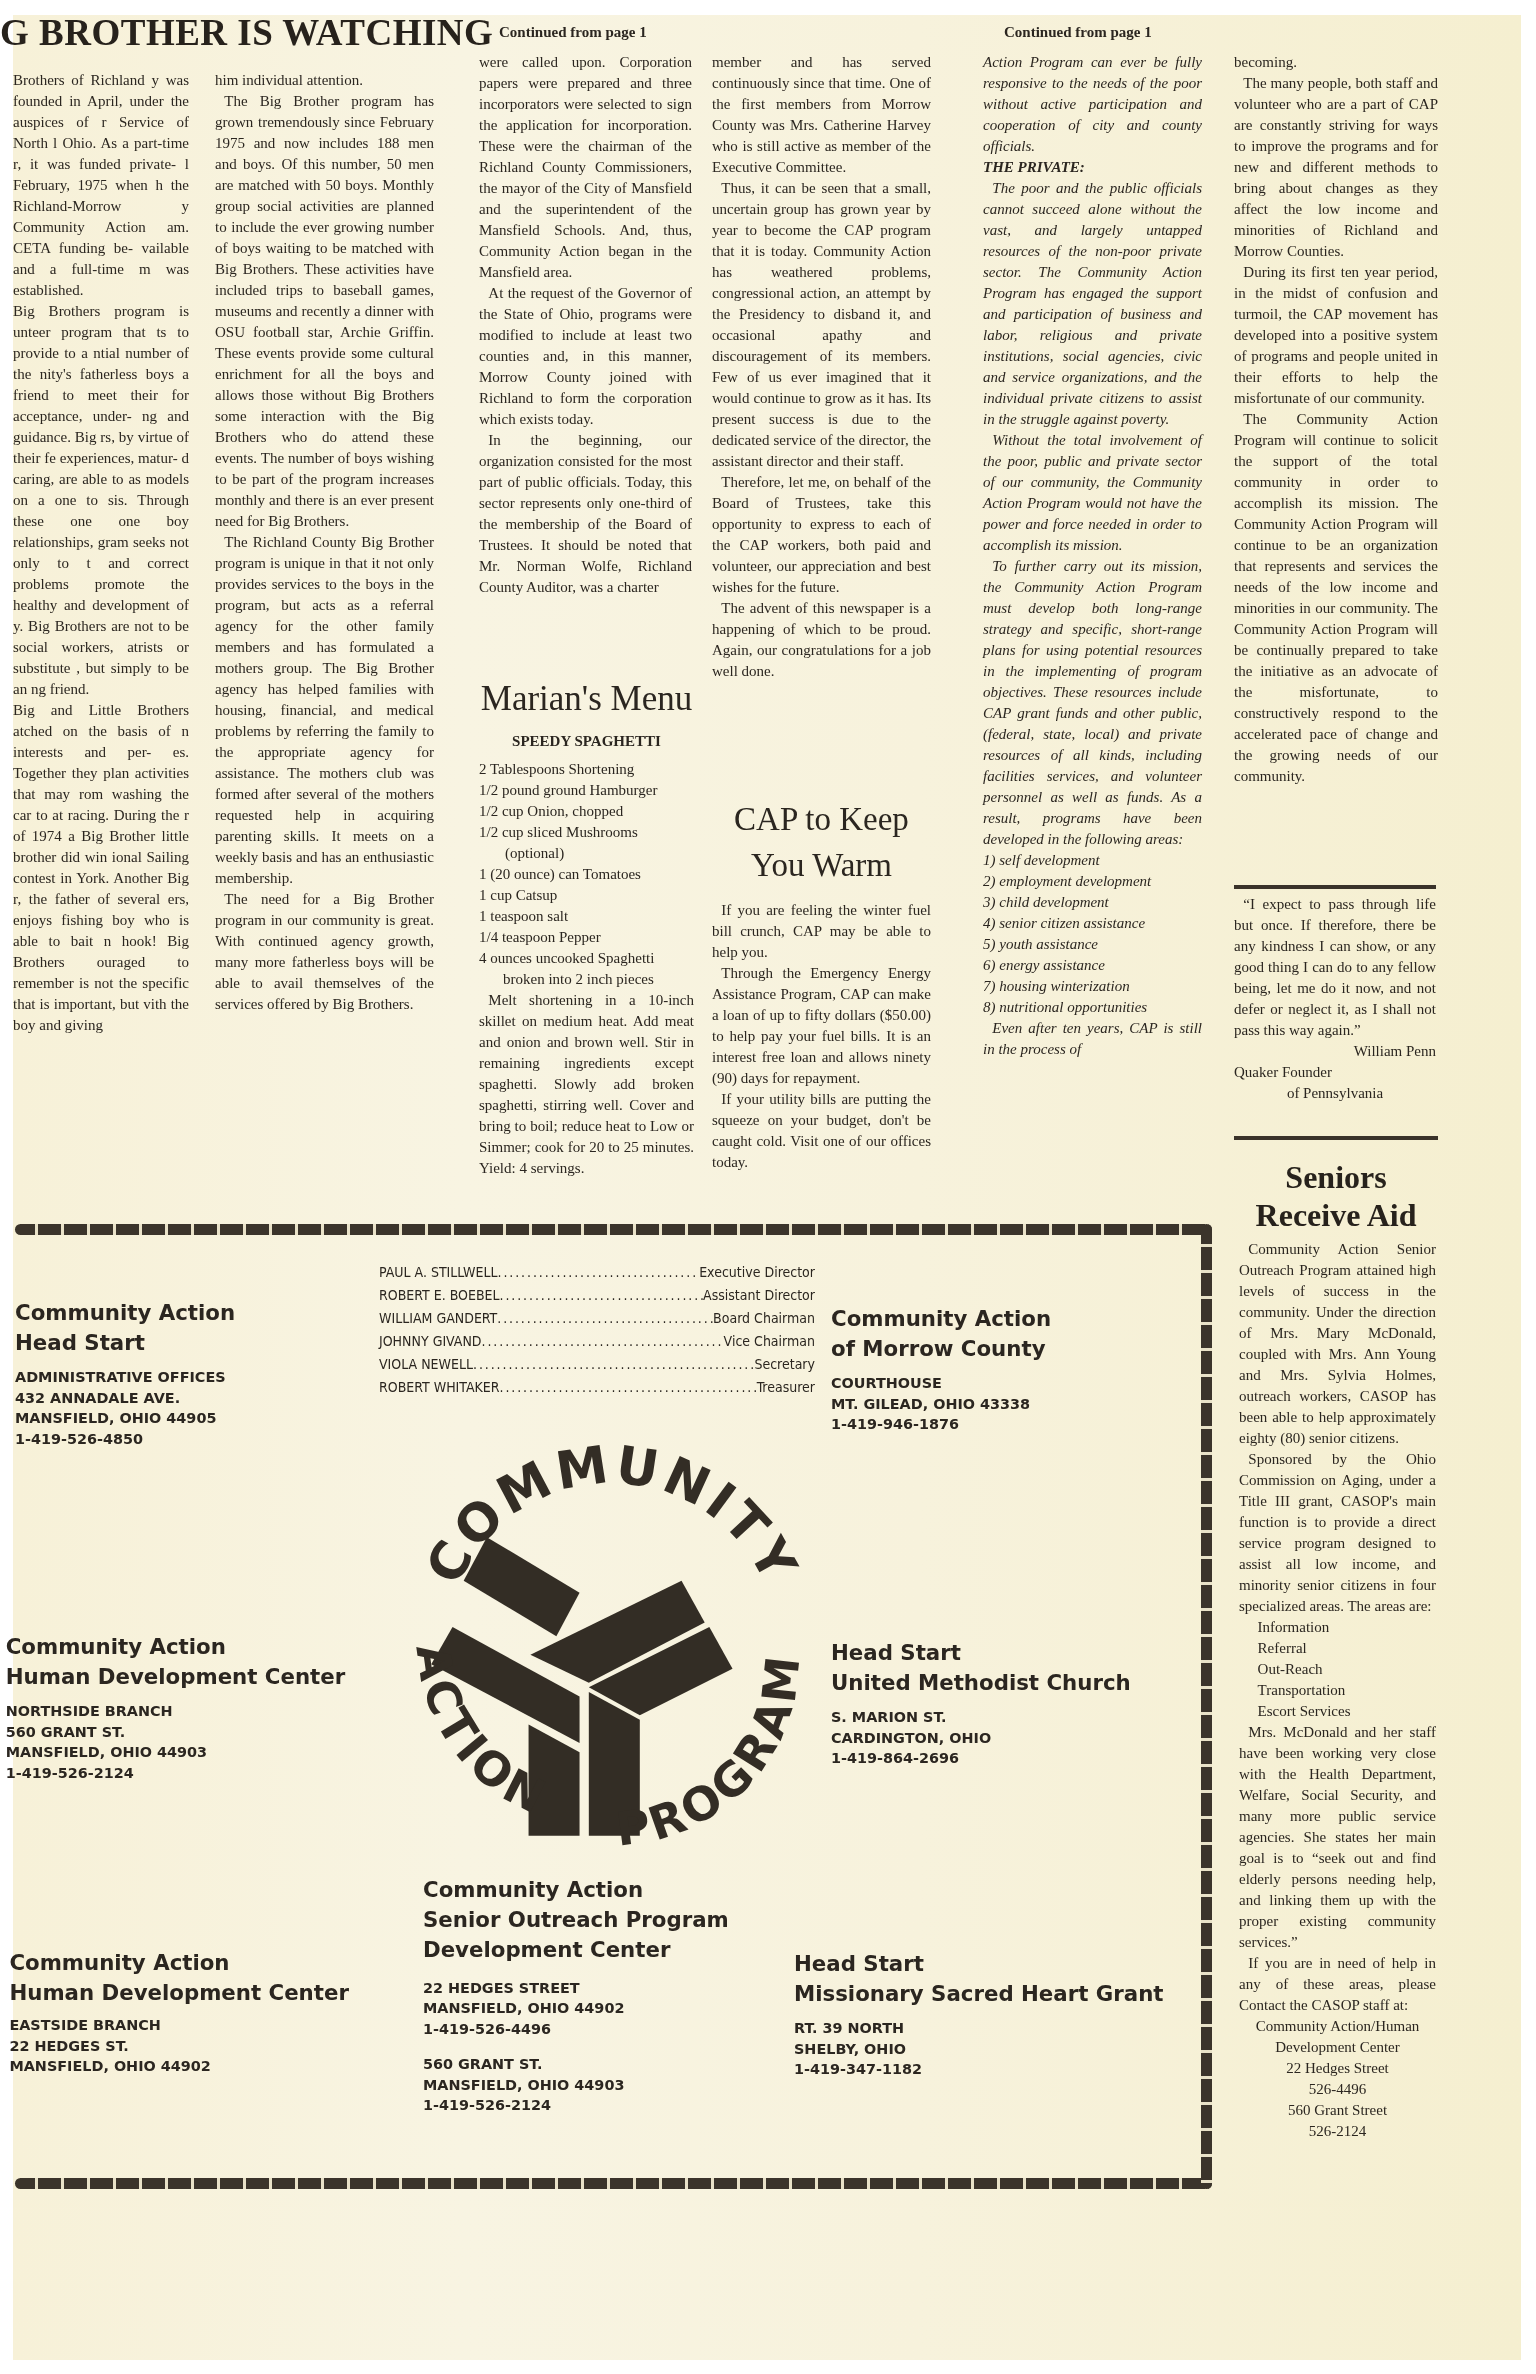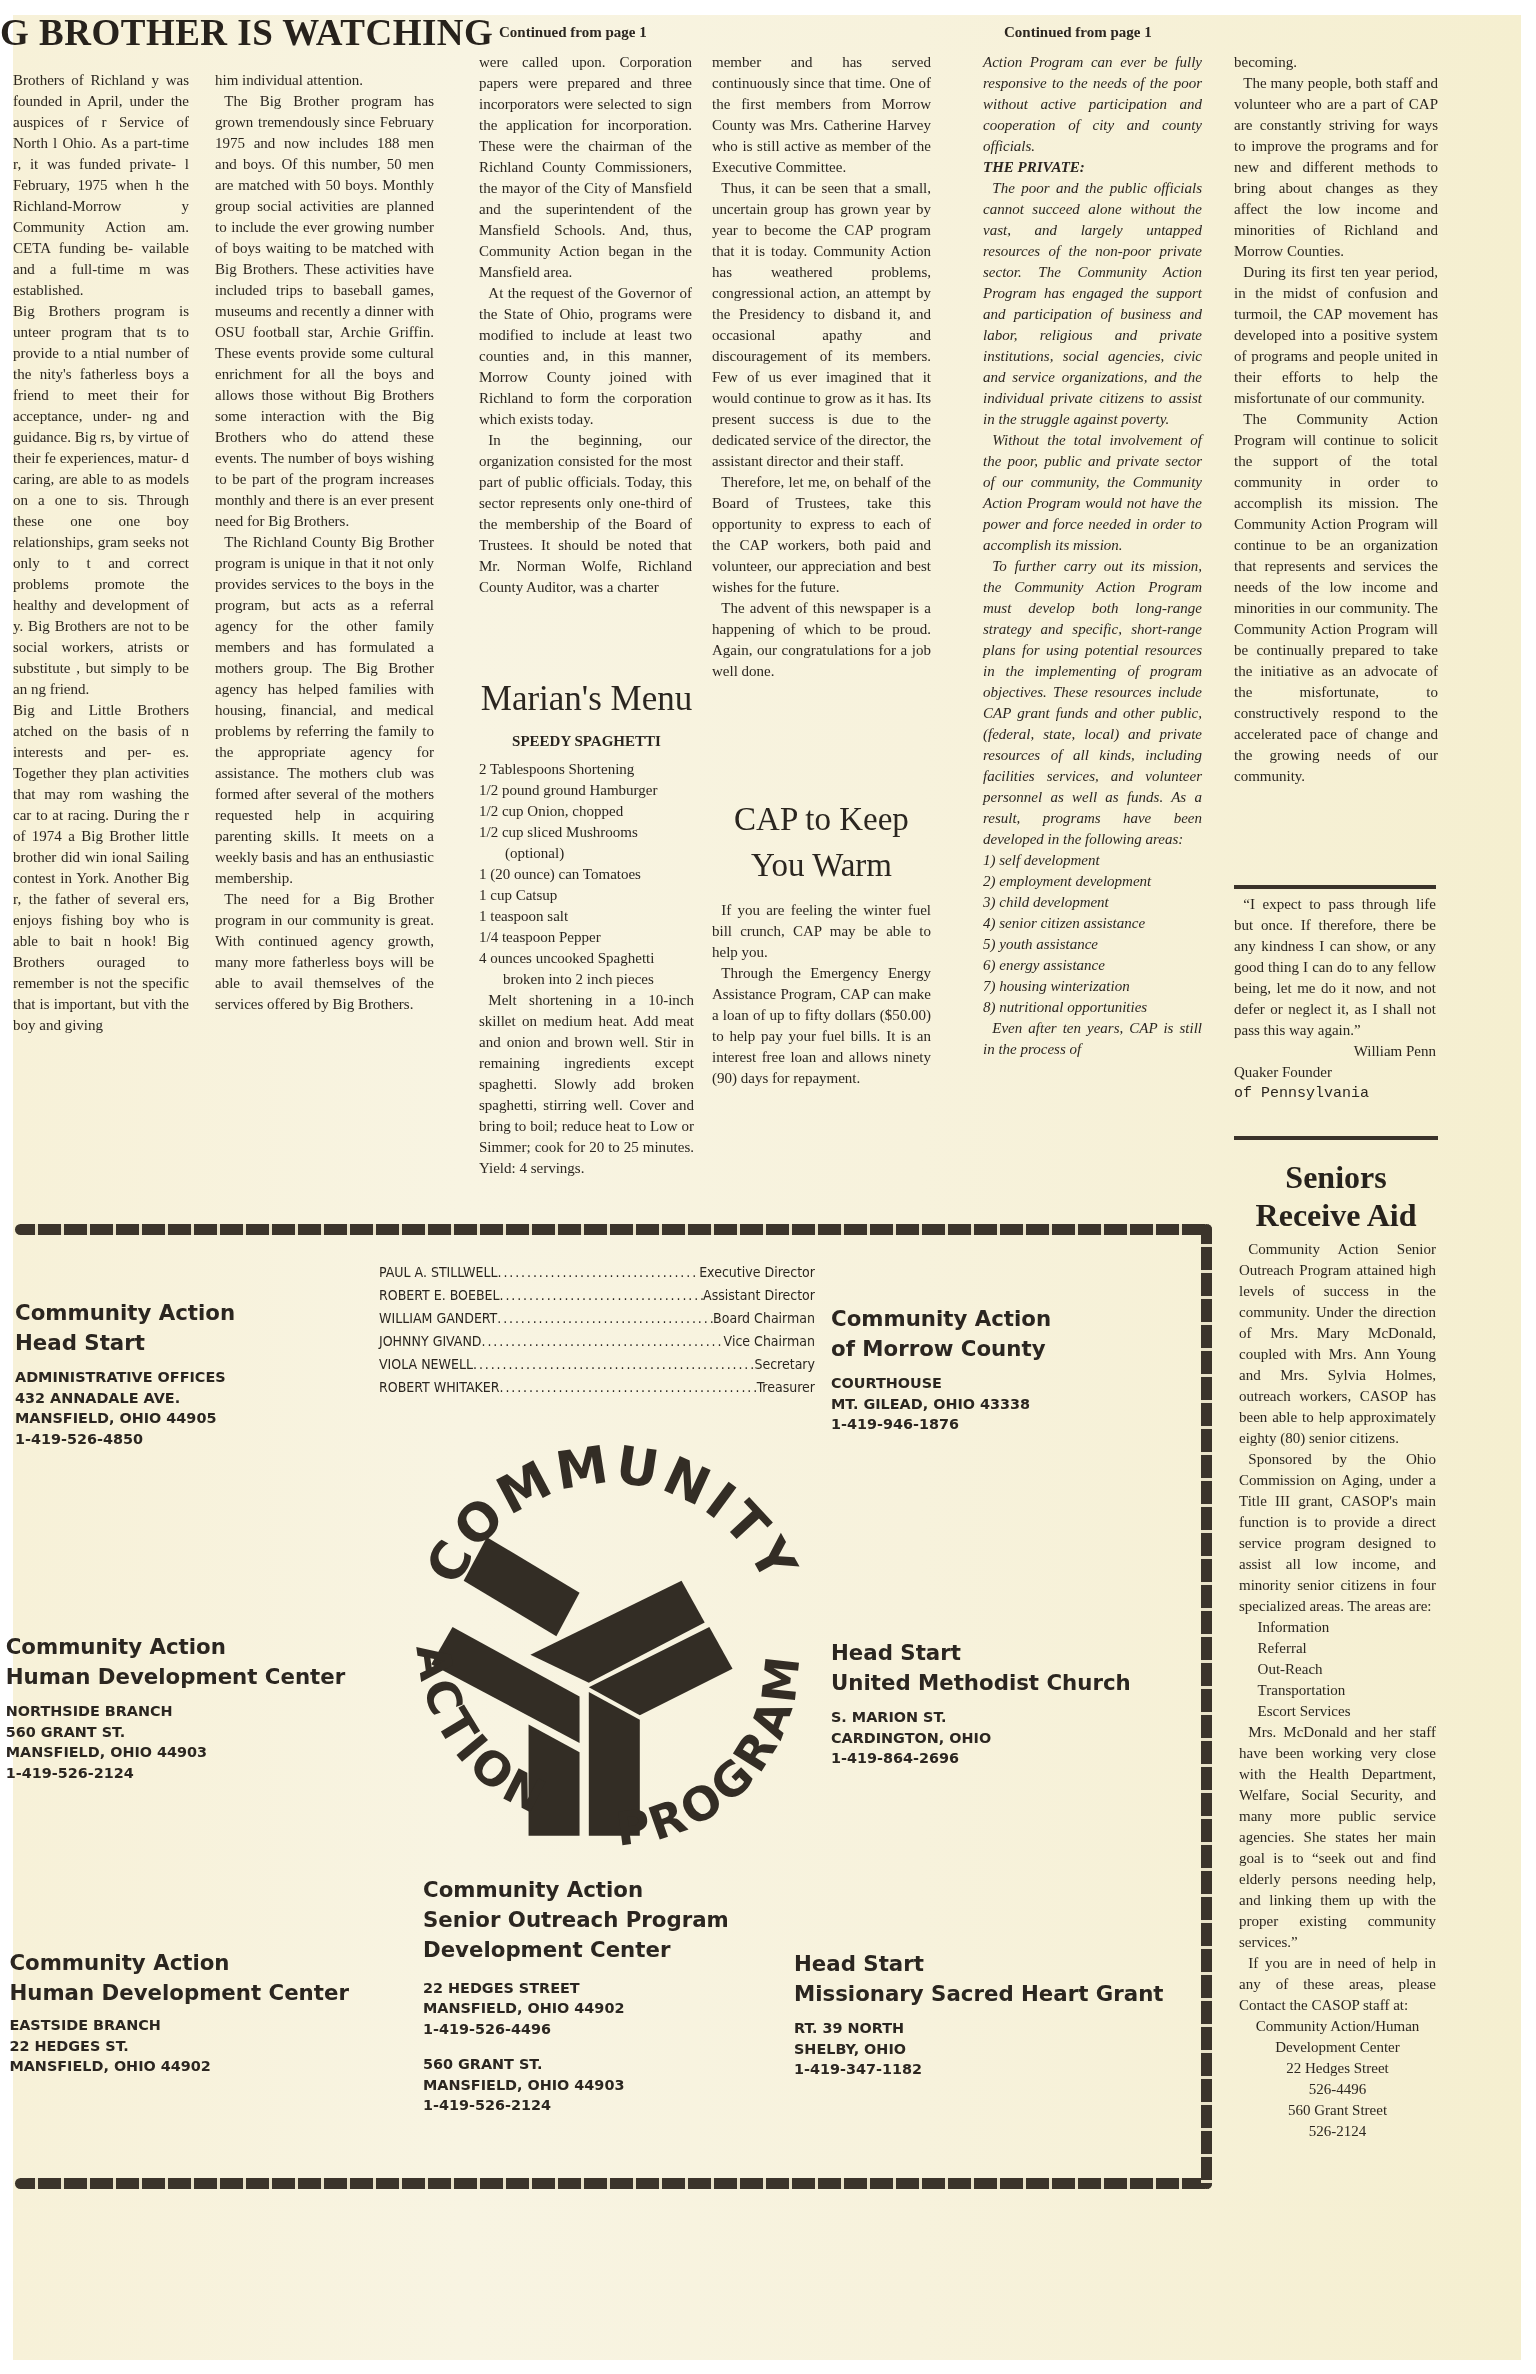--- a/index.html
+++ b/index.html
@@ -83,20 +83,21 @@
     <li style="padding-left:24px;">broken into 2 inch pieces</li>
   </ul>
   <p style="text-align:justify;">Melt shortening in a 10-inch skillet on medium heat. Add meat and onion and brown well. Stir in remaining ingredients except spaghetti. Slowly add broken spaghetti, stirring well. Cover and bring to boil; reduce heat to Low or Simmer; cook for 20 to 25 minutes. Yield: 4 servings.</p>
 </div>
 
 <div class="abs serif" style="left:712px;top:798px;width:219px;text-align:center;font-size:33px;line-height:43px;">CAP to Keep</div>
 <div class="abs serif" style="left:712px;top:844px;width:219px;text-align:center;font-size:33px;line-height:43px;">You Warm</div>
 <div class="col" style="left:712px;top:900px;width:219px;">
   <p>If you are feeling the winter fuel bill crunch, CAP may be able to help you.</p>
   <p>Through the Emergency Energy Assistance Program, CAP can make a loan of up to fifty dollars ($50.00) to help pay your fuel bills. It is an interest free loan and allows ninety (90) days for repayment.</p>
+  <p>If your utility bills are putting the squeeze on your budget, don't be caught cold. Visit one of our offices today.</p>
 </div>
 
 <div class="abs cont" style="left:1004px;top:24px;">Continued from page 1</div>
 <div class="col" style="left:983px;top:52px;width:219px;font-style:italic;">
   <p class="noind">Action Program can ever be fully responsive to the needs of the poor without active participation and cooperation of city and county officials.</p>
   <p class="noind" style="font-weight:bold;">THE PRIVATE:</p>
   <p>The poor and the public officials cannot succeed alone without the vast, and largely untapped resources of the non-poor private sector. The Community Action Program has engaged the support and participation of business and labor, religious and private institutions, social agencies, civic and service organizations, and the individual private citizens to assist in the struggle against poverty.</p>
   <p>Without the total involvement of the poor, public and private sector of our community, the Community Action Program would not have the power and force needed in order to accomplish its mission.</p>
   <p>To further carry out its mission, the Community Action Program must develop both long-range strategy and specific, short-range plans for using potential resources in the implementing of program objectives. These resources include CAP grant funds and other public, (federal, state, local) and private resources of all kinds, including facilities services, and volunteer personnel as well as funds. As a result, programs have been developed in the following areas:</p>
   <ul class="list">
@@ -117,21 +118,21 @@
   <p>The many people, both staff and volunteer who are a part of CAP are constantly striving for ways to improve the programs and for new and different methods to bring about changes as they affect the low income and minorities of Richland and Morrow Counties.</p>
   <p>During its first ten year period, in the midst of confusion and turmoil, the CAP movement has developed into a positive system of programs and people united in their efforts to help the misfortunate of our community.</p>
   <p>The Community Action Program will continue to solicit the support of the total community in order to accomplish its mission. The Community Action Program will continue to be an organization that represents and services the needs of the low income and minorities in our community. The Community Action Program will be continually prepared to take the initiative as an advocate of the misfortunate, to constructively respond to the accelerated pace of change and the growing needs of our community.</p>
 </div>
 
 <div class="rule" style="left:1234px;top:885px;width:202px;"></div>
 <div class="col" style="left:1234px;top:894px;width:202px;">
   <p>“I expect to pass through life but once. If therefore, there be any kindness I can show, or any good thing I can do to any fellow being, let me do it now, and not defer or neglect it, as I shall not pass this way again.”</p>
   <div style="text-align:right;">William Penn</div>
   <div style="text-align:left;">Quaker Founder</div>
-  <div style="text-align:left;font-family:Liberation Mono, monospace;">of Pennsylvania</div>
+  <div style="text-align:center;">of Pennsylvania</div>
 </div>
 <div class="rule" style="left:1234px;top:1136px;width:204px;"></div>
 
 <div class="abs headline" style="left:1234px;top:1159px;width:204px;text-align:center;font-size:32px;line-height:37px;">Seniors</div>
 <div class="abs headline" style="left:1234px;top:1197px;width:204px;text-align:center;font-size:32px;line-height:37px;">Receive Aid</div>
 <div class="col" style="left:1239px;top:1239px;width:197px;font-size:15px;">
   <p>Community Action Senior Outreach Program attained high levels of success in the community. Under the direction of Mrs. Mary McDonald, coupled with Mrs. Ann Young and Mrs. Sylvia Holmes, outreach workers, CASOP has been able to help approximately eighty (80) senior citizens.</p>
   <p>Sponsored by the Ohio Commission on Aging, under a Title III grant, CASOP's main function is to provide a direct service program designed to assist all low income, and minority senior citizens in four specialized areas. The areas are:</p>
   <ul class="list" style="padding-left:18.6px;">
     <li>Information</li>

